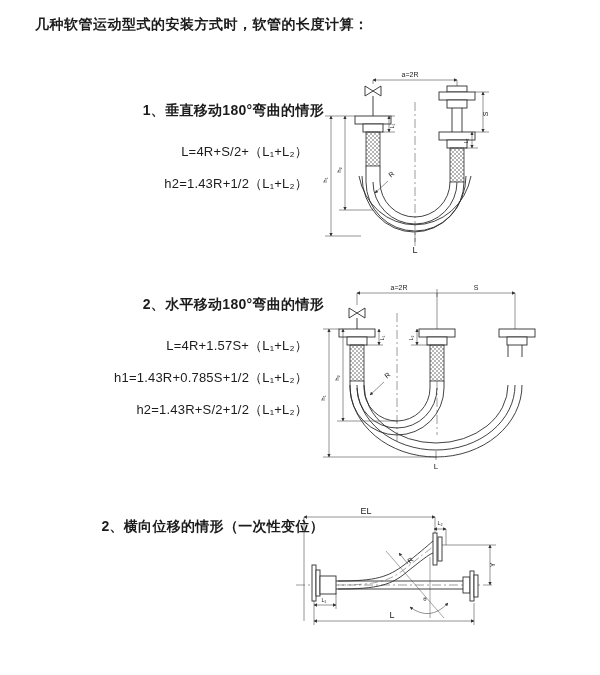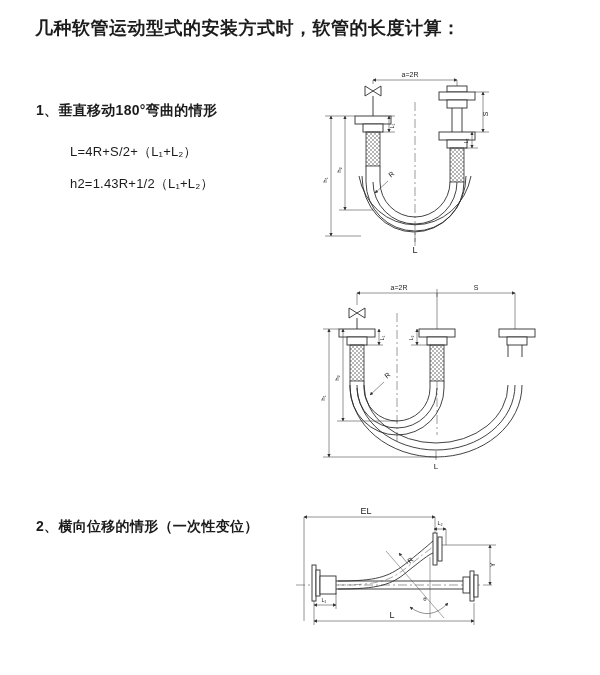--- a/index.html
+++ b/index.html
@@ -1,21 +1,21 @@
 <!DOCTYPE html>
 <html><head>
 <meta charset="utf-8">
 <style>
   html,body{margin:0;padding:0;}
   body{
     width:600px;height:675px;background:#ffffff;position:relative;
     font-family:"Liberation Sans","DejaVu Sans",sans-serif;color:#1c1c1c;overflow:hidden;
   }
-  .doc-title{position:absolute;left:35px;top:16px;font-size:18px;font-weight:700;letter-spacing:.5px;}
-  .sec{position:absolute;left:36px;width:270px;}
+  .doc-title{position:absolute;left:35px;top:16px;font-size:14px;font-weight:700;letter-spacing:.5px;}
+  .sec{position:absolute;left:54px;width:270px;text-align:right;}
   .sec-heading{font-size:14px;font-weight:700;margin:0 0 11px 0;letter-spacing:.3px;}
   .formulas{margin:16px;padding:0 0 0 18px;list-style:none;}
   .formulas li{font-size:13px;line-height:32px;white-space:nowrap;letter-spacing:.2px;}
   .sec1{top:102px;} .sec2{top:296px;} .sec3{top:518px;}
   .dia{position:absolute;}
   .d1{left:315px;top:70px;} .d2{left:313px;top:283px;} .d3{left:284px;top:503px;}
   svg{display:block;}
   svg text{fill:#222;font-family:"Liberation Sans","DejaVu Sans",sans-serif;}
   .o{fill:none;stroke:#2e2e2e;stroke-width:.9;}
   .fit{fill:#ffffff;stroke:#2e2e2e;stroke-width:.9;}
@@ -30,20 +30,26 @@
 
 <div class="sec sec1">
   <div class="sec-heading">1、垂直移动180°弯曲的情形</div>
   <ul class="formulas">
     <li>L=4R+S/2+（L₁+L₂）</li>
     <li>h2=1.43R+1/2（L₁+L₂）</li>
   </ul>
 </div>
 
 <div class="sec sec2">
+  <div class="sec-heading">2、水平移动180°弯曲的情形</div>
+  <ul class="formulas">
+    <li>L=4R+1.57S+（L₁+L₂）</li>
+    <li>h1=1.43R+0.785S+1/2（L₁+L₂）</li>
+    <li>h2=1.43R+S/2+1/2（L₁+L₂）</li>
+  </ul>
 </div>
 
 <div class="sec sec3">
   <div class="sec-heading">2、横向位移的情形（一次性变位）</div>
 </div>
 
 <div class="dia d1">
 <svg width="270" height="187" viewBox="0 0 270 187">
   <defs>
     <marker id="m1" viewBox="0 0 10 10" refX="9" refY="5" markerWidth="6" markerHeight="6" orient="auto-start-reverse">

